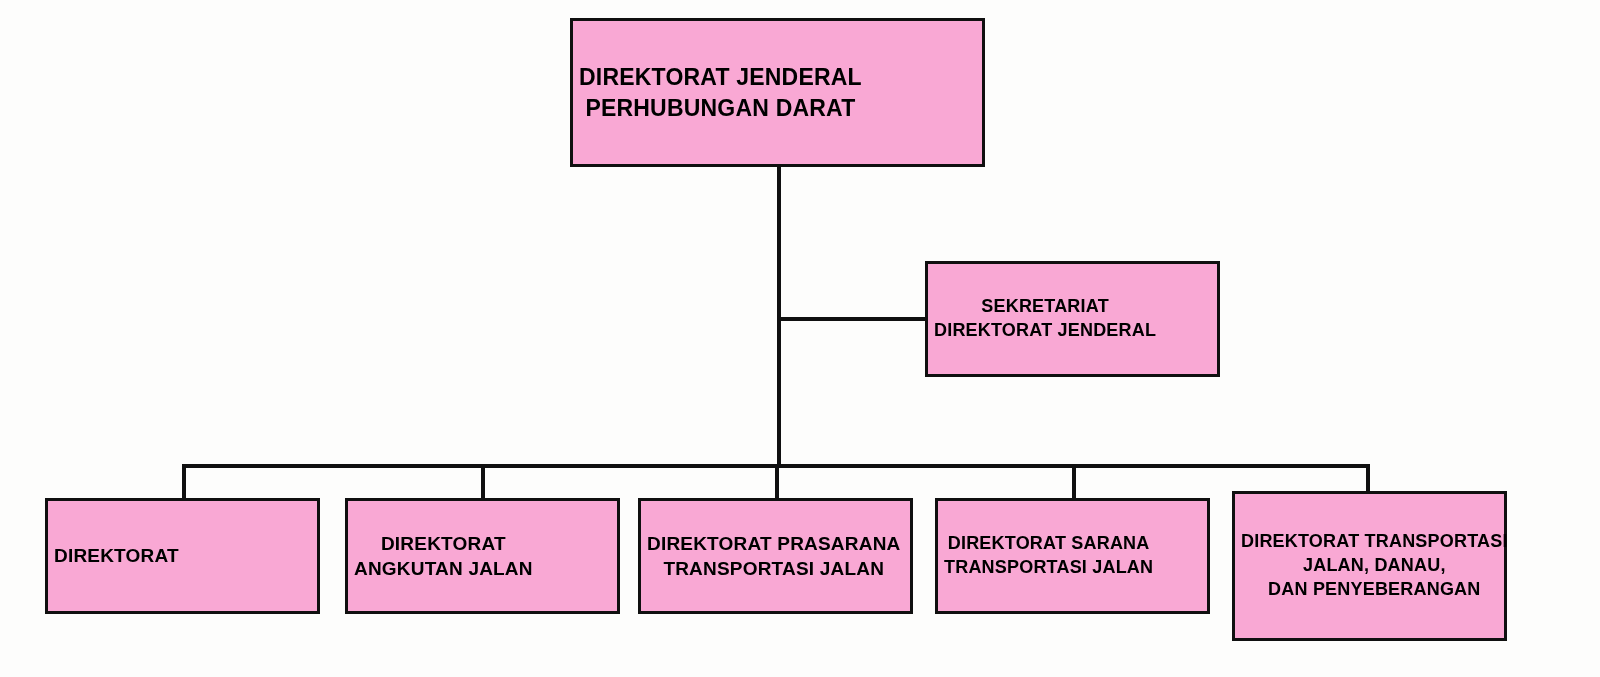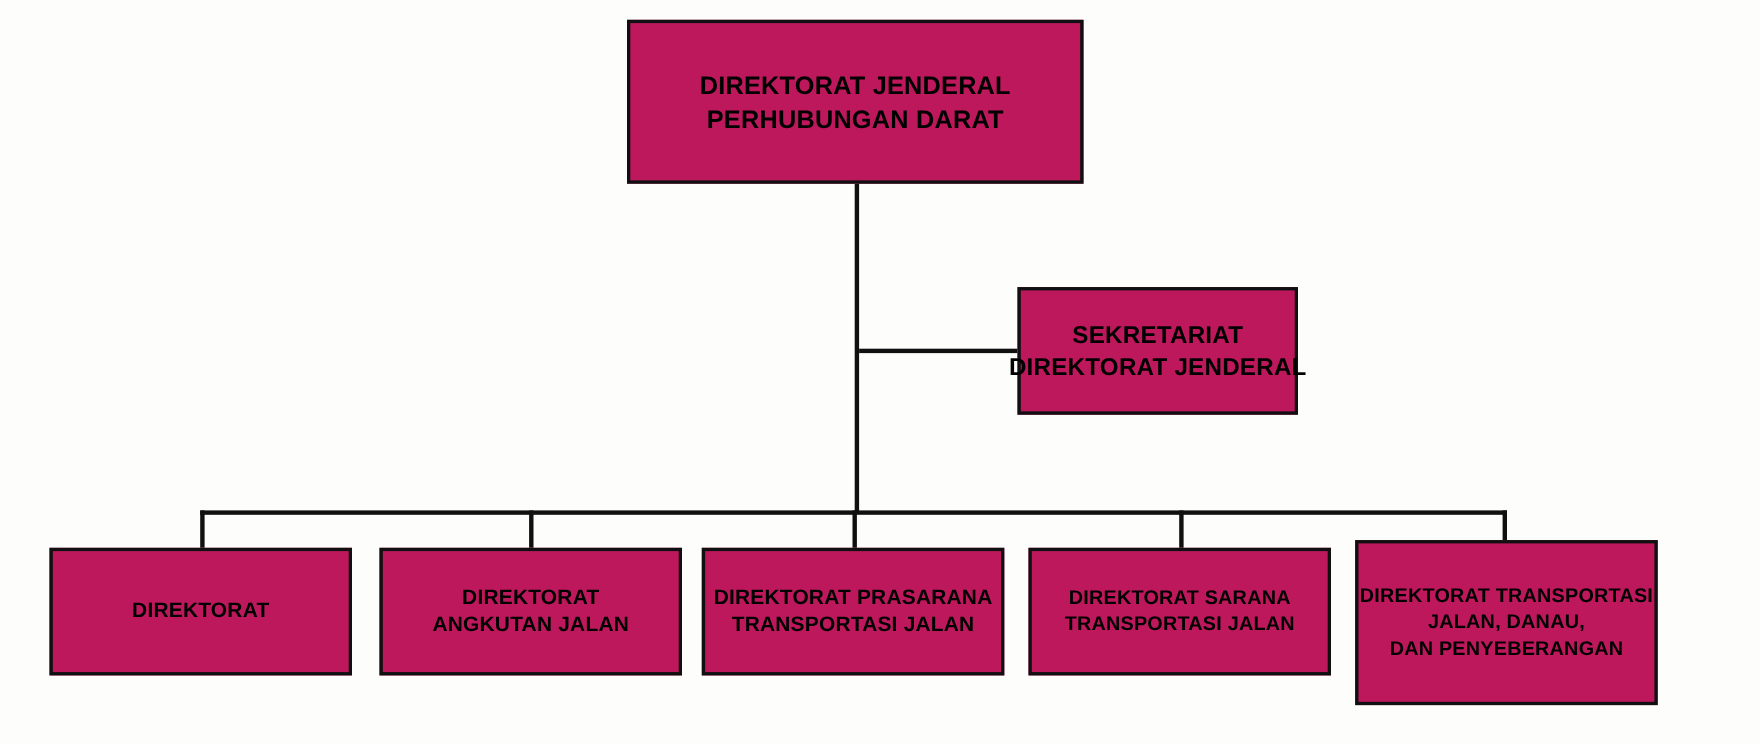--- a/index.html
+++ b/index.html
@@ -14,24 +14,23 @@
     position: relative;
     width: 1600px;
     height: 677px;
     background: #fdfdfc;
     overflow: hidden;
   }
   .node {
     position: absolute;
     box-sizing: border-box;
     border: 3px solid #101010;
-    background: #be185d;
+    background: #f9a8d4;
     display: flex;
     align-items: center;
-    justify-content: center;
     text-align: center;
     color: #000000;
     font-weight: bold;
     letter-spacing: 0.2px;
     line-height: 1.32;
   }
   .node .lines {
     padding: 0 6px;
   }
   .node .lines div {
@@ -40,23 +39,23 @@
   .n-root {
     left: 570px;
     top: 18px;
     width: 415px;
     height: 149px;
     font-size: 23px;
   }
   .n-sec {
     left: 925px;
     top: 261px;
-    width: 255px;
+    width: 295px;
     height: 116px;
-    font-size: 22px;
+    font-size: 18px;
   }
   .n-d1 {
     left: 45px;
     top: 498px;
     width: 275px;
     height: 116px;
     font-size: 19px;
   }
   .n-d2 {
     left: 345px;

